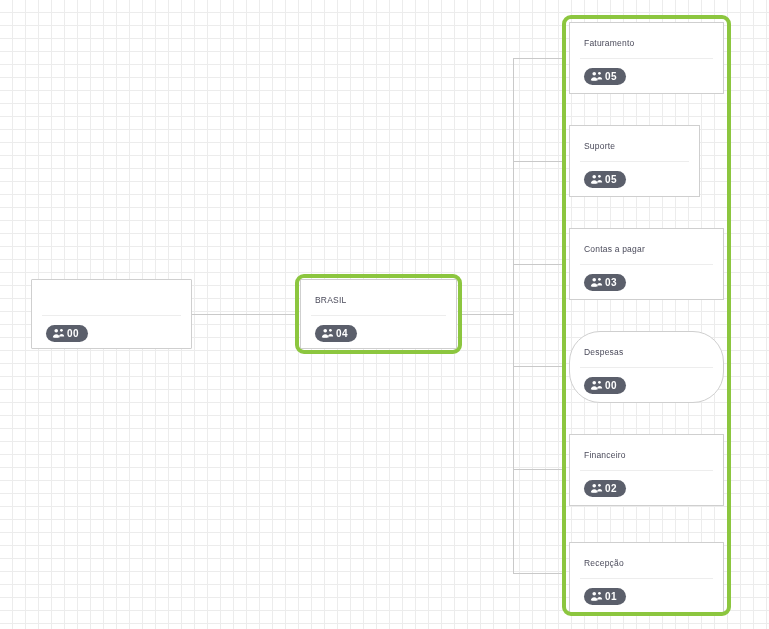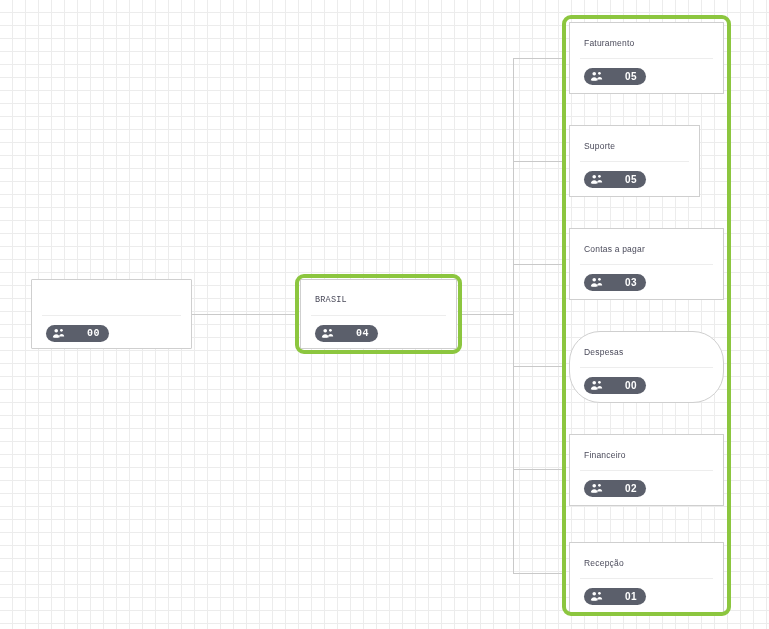--- a/index.html
+++ b/index.html
@@ -24,40 +24,39 @@
   .conn.h{height:1px;}
   .conn.v{width:1px;}
 
   
   .node{
     position:absolute;
     background:#ffffff;
     border:1px solid #cfcfcf;
     box-sizing:border-box;
     border-radius:1px;
-    font-family:Liberation Mono, monospace;
   }
   .node-title{
     font-size:8.5px;
     color:#4a4a5a;
     letter-spacing:.2px;
     padding:14px 0 0 14px;
     line-height:12px;
     min-height:12px;
     white-space:nowrap;
   }
   .node-divider{
     margin:9px 10px 0 10px;
     height:1px;
     background:#ededed;
   }
   .badge{
     display:inline-flex;
     align-items:center;
-    gap:22px;
+    gap:2px;
     background:#5b5f6b;
     color:#ffffff;
     border-radius:11px;
     padding:2px 9px 2px 6px;
     margin:9px 0 0 14px;
     height:17px;
     box-sizing:border-box;
   }
   .badge svg{display:block;}
   .badge-count{

